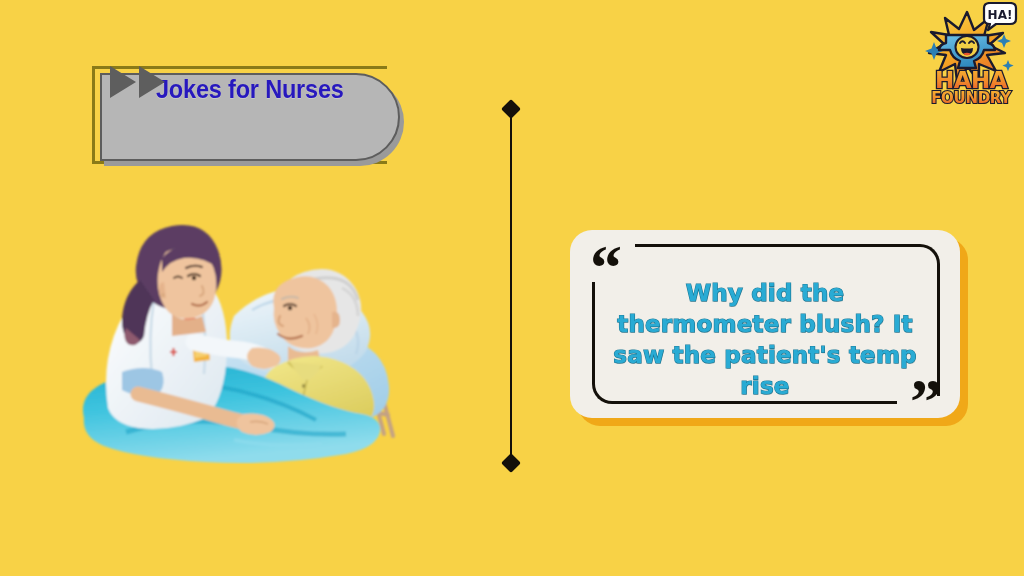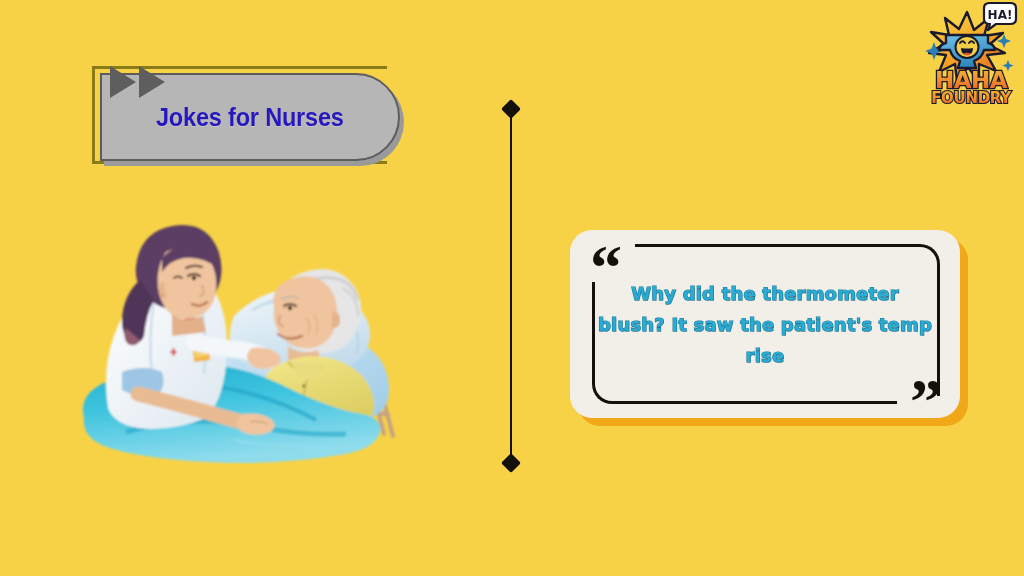--- a/index.html
+++ b/index.html
@@ -55,21 +55,21 @@
     position: absolute;
     left: 8px;
     top: 7px;
     width: 300px;
     height: 88px;
     background: #B6B6B6;
     border: 2px solid #5d5d5d;
     border-radius: 0 44px 44px 0;
     box-sizing: border-box;
     display: flex;
-    align-items: center;
+    align-items: flex-start;
     justify-content: center;
   }
   #title-text {
     color: #2718BE;
     font-family: "Liberation Sans Narrow", "Liberation Sans", sans-serif;
     font-weight: bold;
     font-size: 25px;
     letter-spacing: -0.2px;
     text-shadow: 0 1px 0 rgba(255,255,255,0.25);
     white-space: nowrap;
@@ -195,21 +195,21 @@
   }
   #quote-text {
     position: absolute;
     left: 26px;
     top: 48px;
     width: 338px;
     text-align: center;
     color: #29ABD4;
     font-family: "DejaVu Sans", sans-serif;
     font-weight: bold;
-    font-size: 18px;
+    font-size: 23px;
     line-height: 31px;
     letter-spacing: 0.2px;
     -webkit-text-stroke: 1.2px #1D7C9B;
     paint-order: stroke fill;
     text-shadow: 0.5px 1px 0 rgba(20,90,110,0.35);
   }
 
   
   #logo {
     position: absolute;

